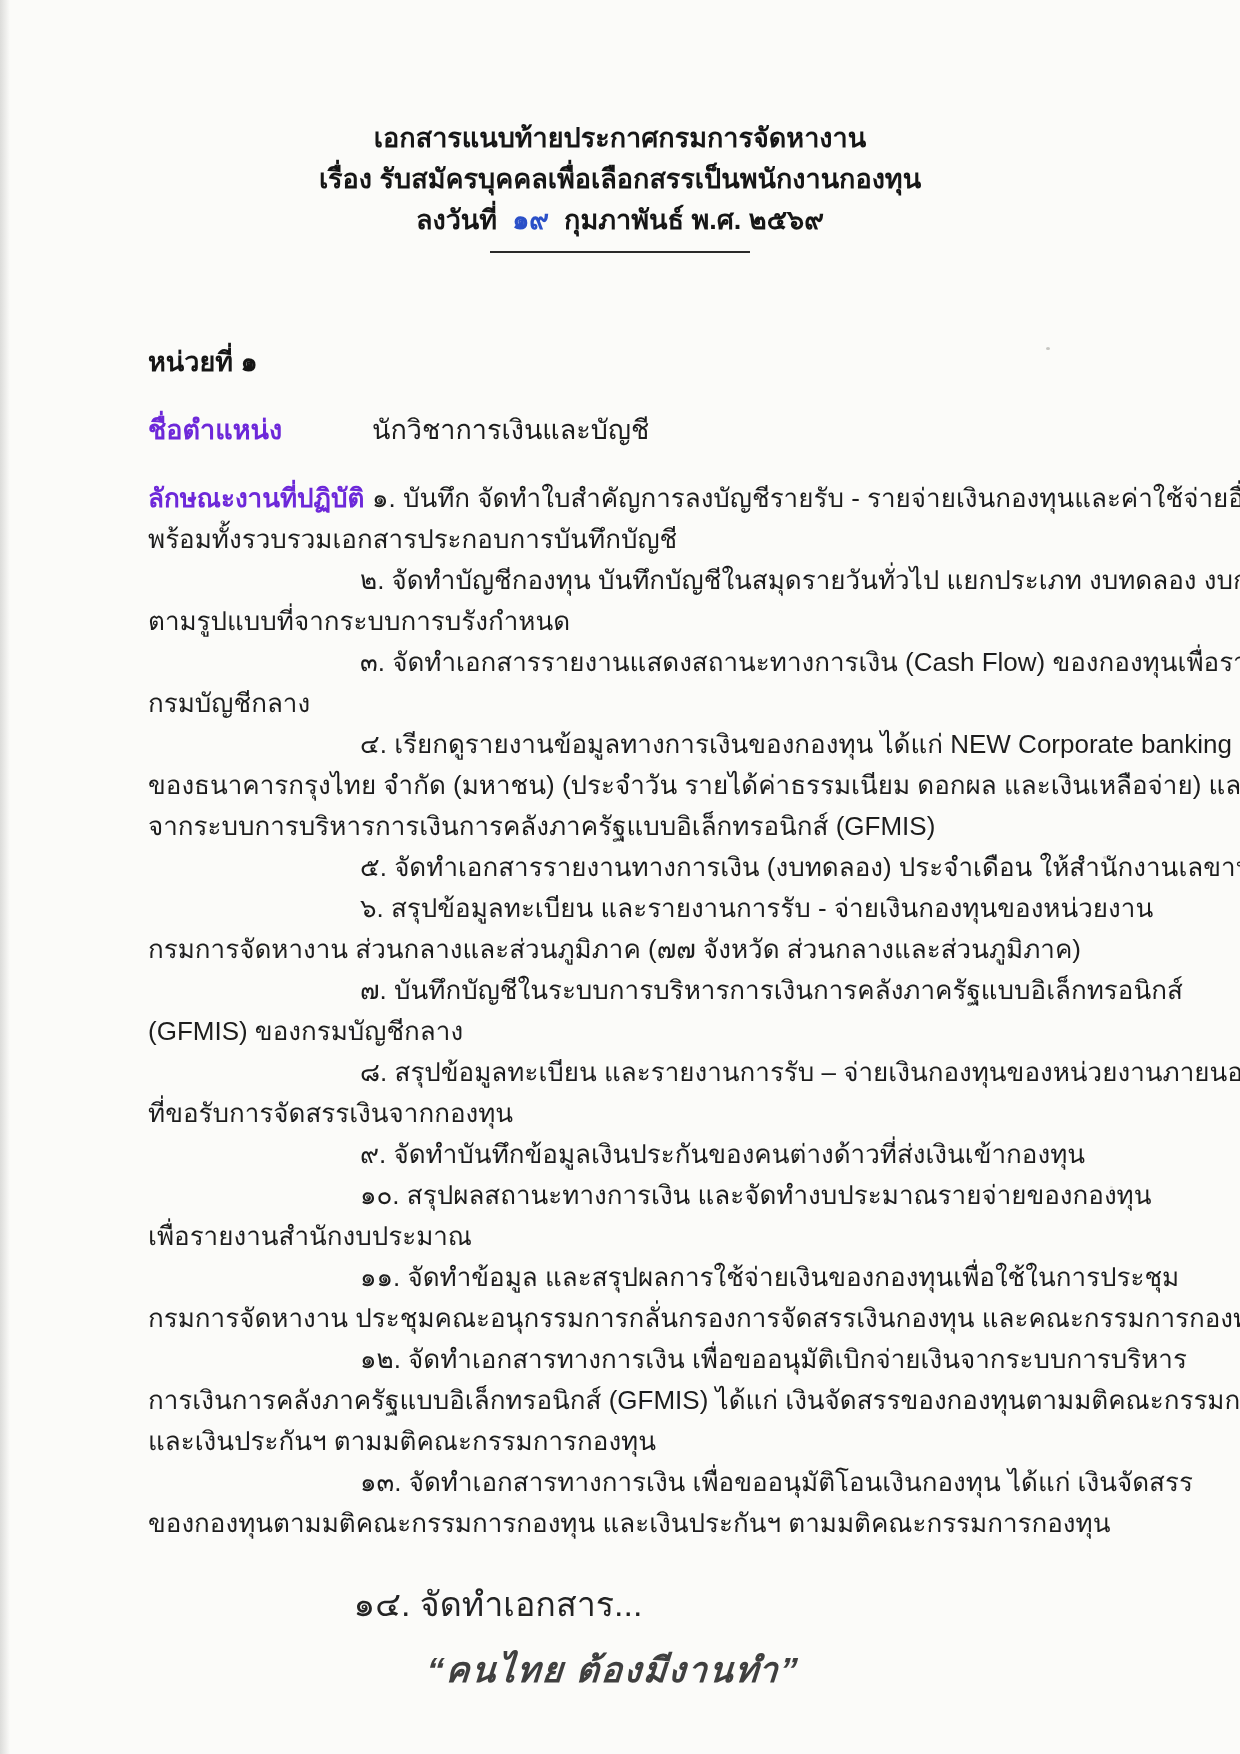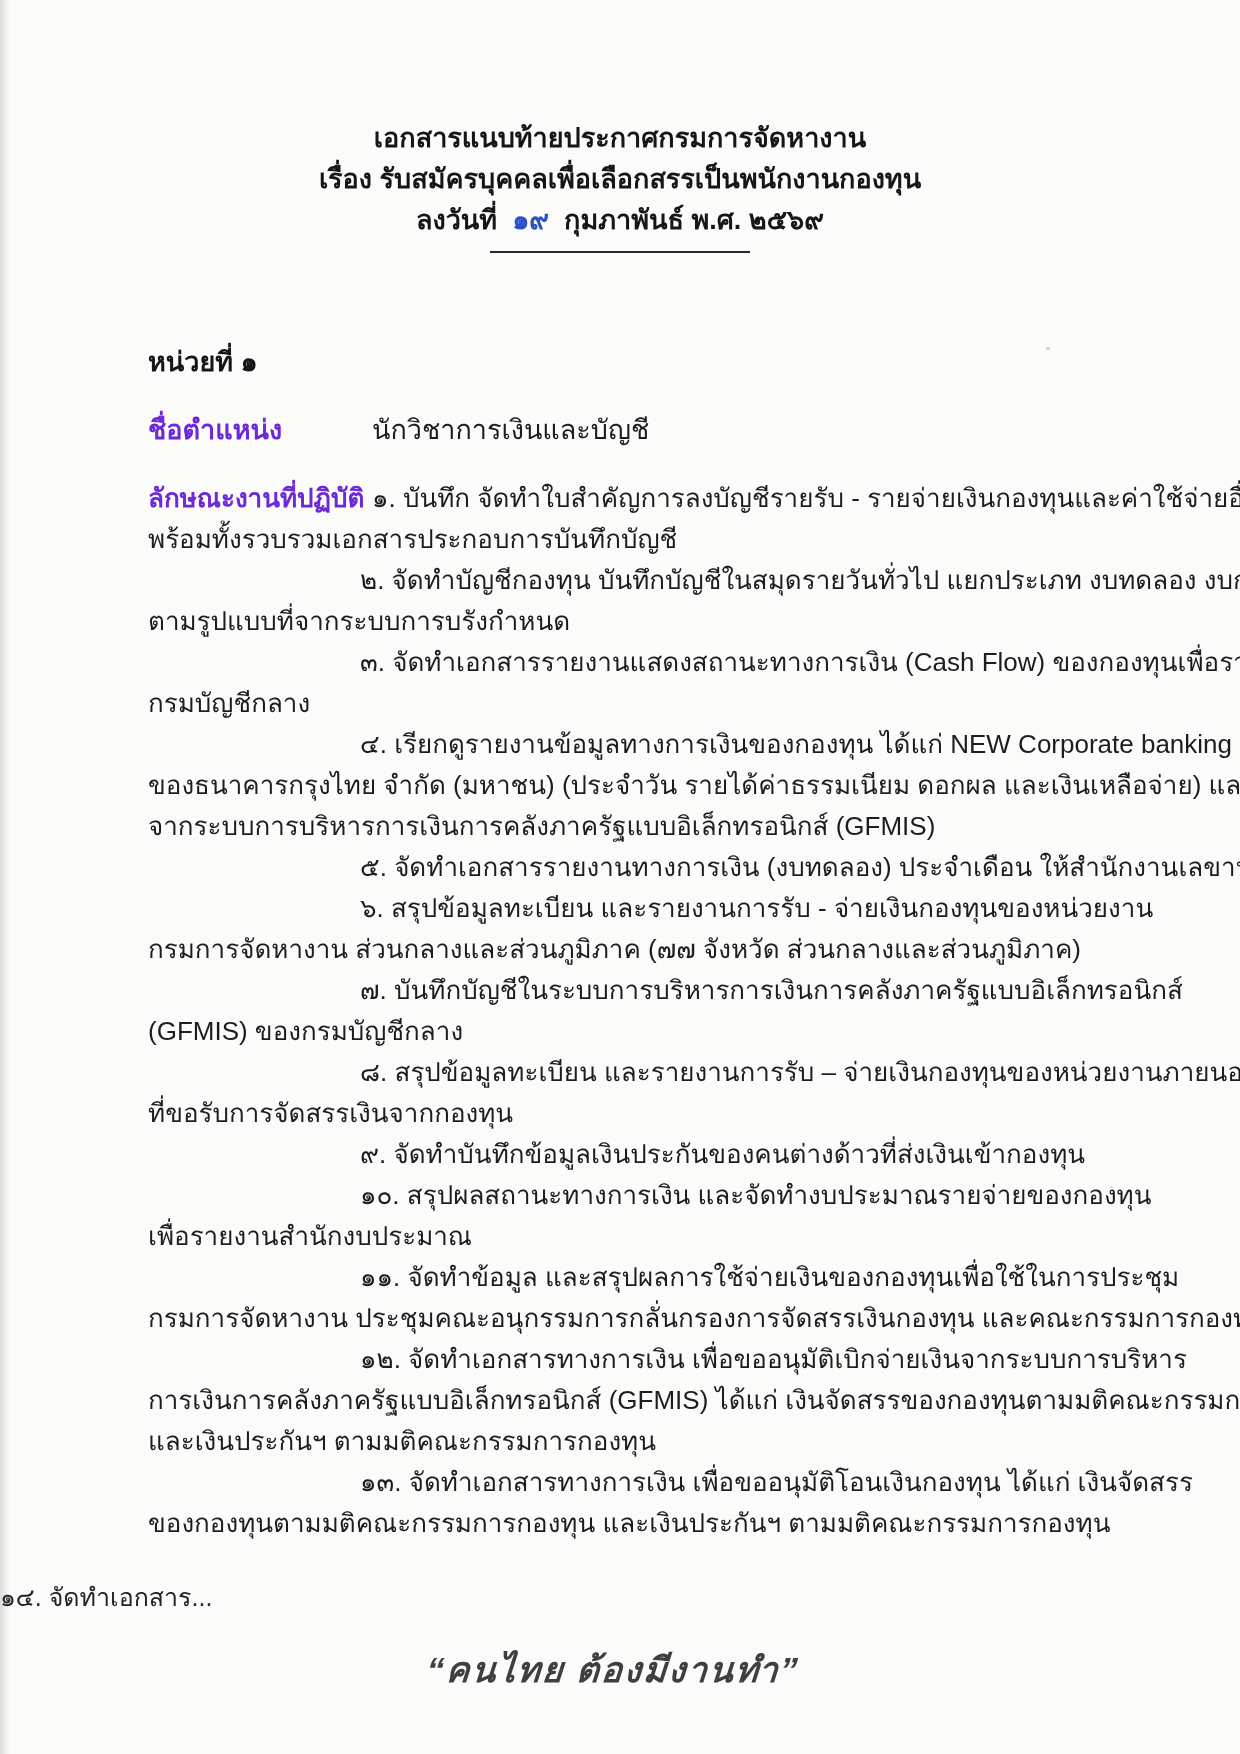--- a/index.html
+++ b/index.html
@@ -58,22 +58,22 @@
     height:41px;line-height:41px;
     white-space:nowrap;
   }
   .line.indent{padding-left:212px;}
   .first-duty-line{
     height:41px;line-height:41px;white-space:nowrap;
   }
 
   .continuation{
     position:absolute;top:1577px;left:0;width:996px;
-    text-align:left;
-    font-size:25px;color:#242424;
+    text-align:center;
+    font-size:34px;color:#242424;
   }
 
   .footer-slogan{
     position:absolute;top:1642px;left:0;right:14px;
     text-align:center;
     font-size:35px;
     font-style:italic;
     font-weight:bold;
     letter-spacing:2px;
     color:#3f3f3f;

